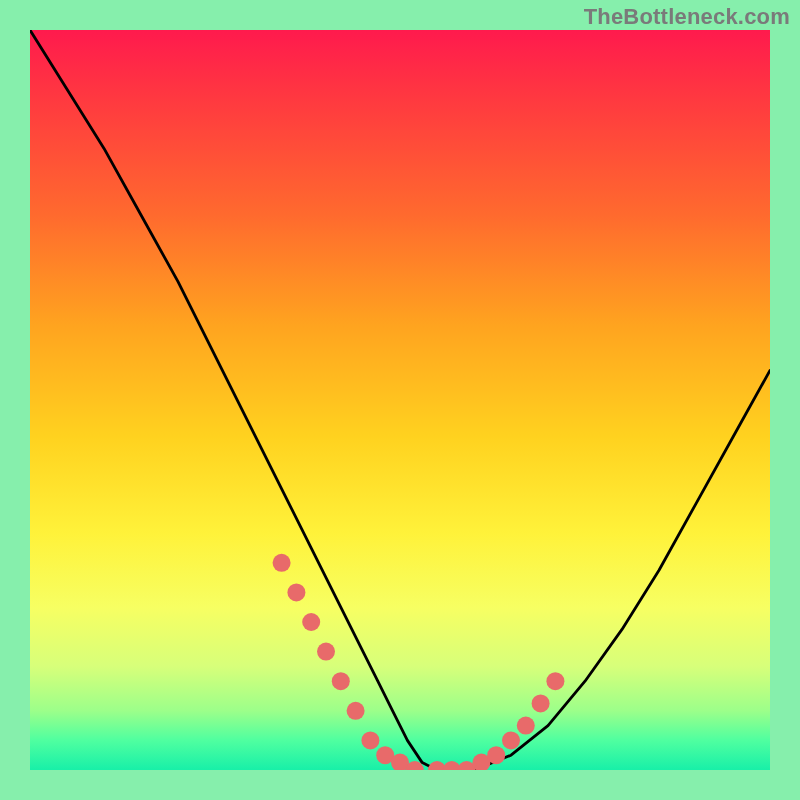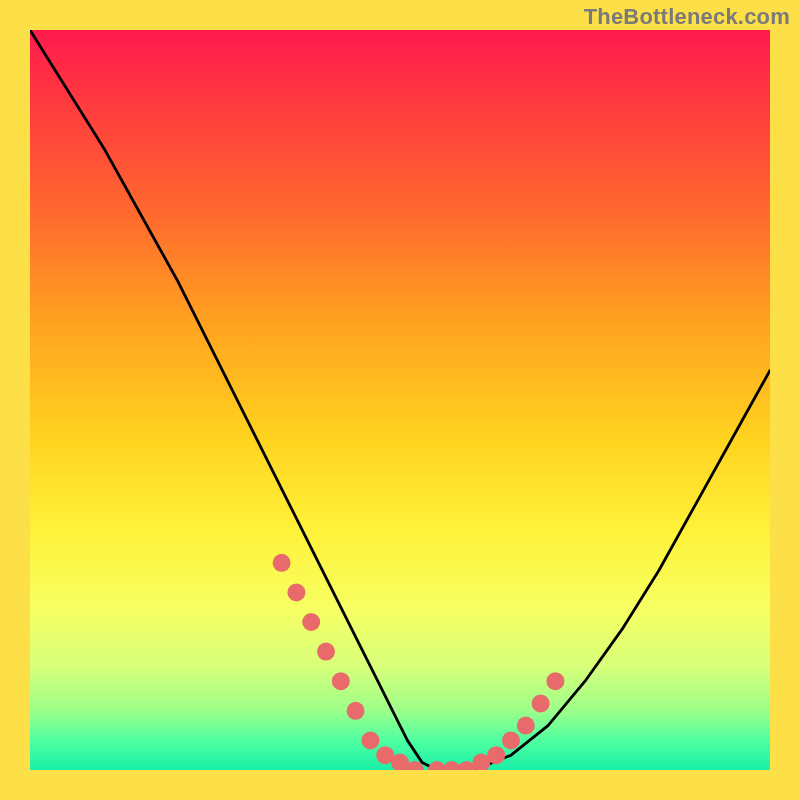--- a/index.html
+++ b/index.html
@@ -9,21 +9,21 @@
     height: 800px;
     background: #000;
     overflow: hidden;
   }
   .frame {
     position: absolute;
     left: 0;
     top: 0;
     width: 800px;
     height: 800px;
-    background: #fde047;
+    background: #86efac;
   }
   .plot-bg {
     position: absolute;
     left: 30px;
     top: 30px;
     width: 740px;
     height: 740px;
     background: linear-gradient(to bottom,
       #ff1a4d 0%,
       #ff3b3f 10%,

